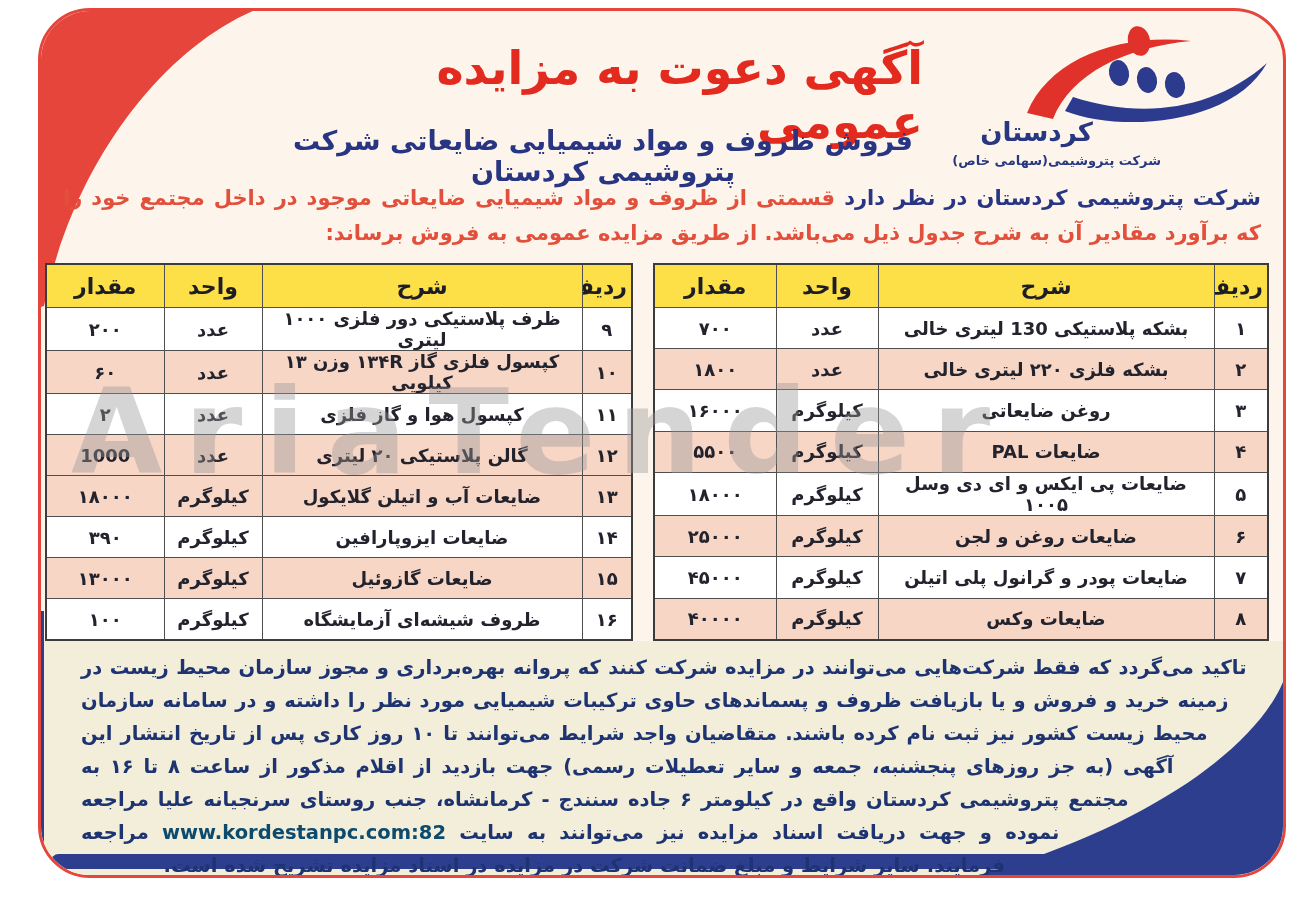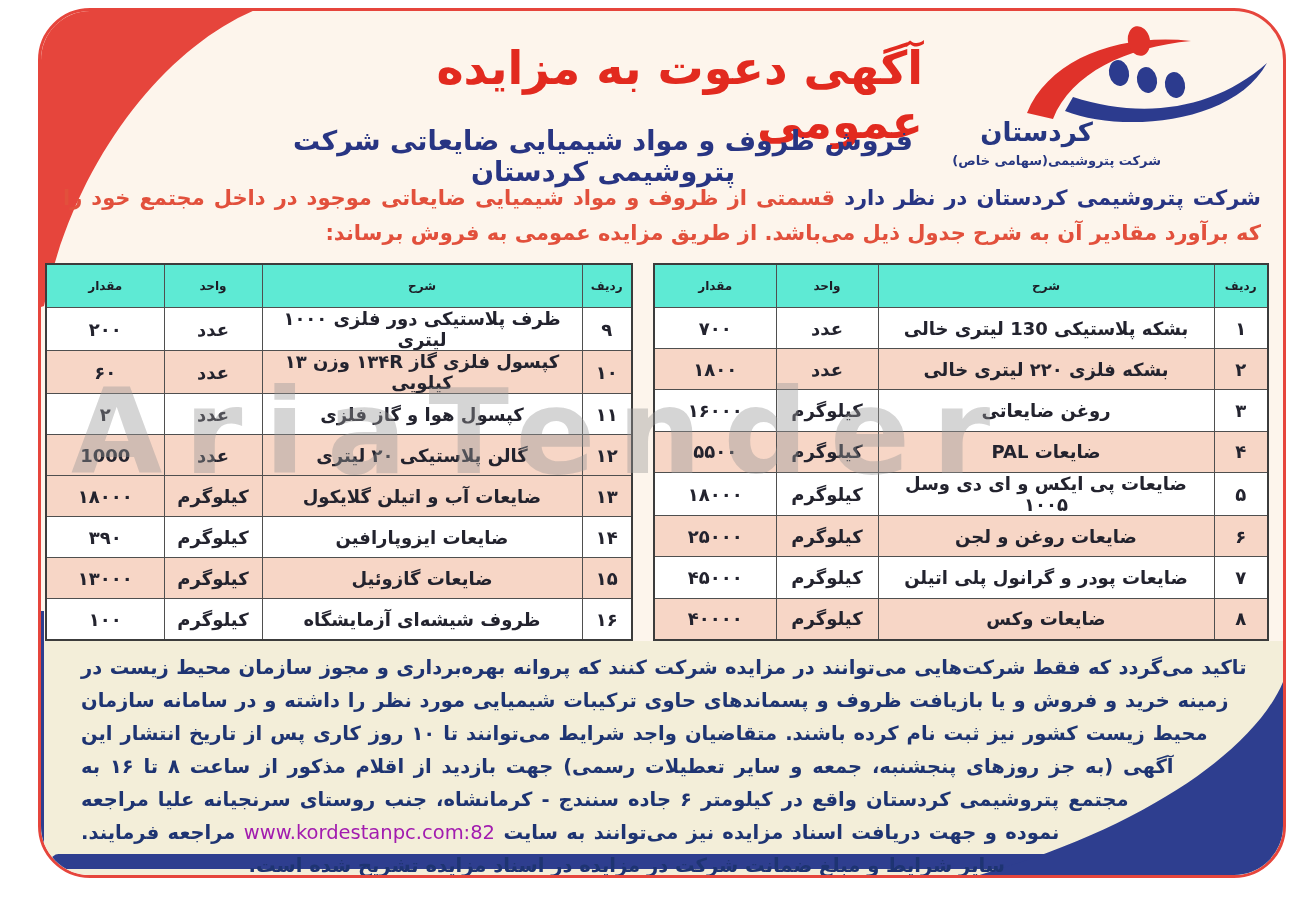--- a/index.html
+++ b/index.html
@@ -34,35 +34,35 @@
     font-size:21px;font-weight:bold;line-height:35px;text-align:justify;}
   .intro .lead{color:#283583;}
   .intro .rest{color:#e2503c;}
   
   .tables{position:absolute;top:252px;right:14px;left:12px;display:flex;gap:20px;z-index:3;}
   table.t{border-collapse:collapse;background:#ffffff;border:2px solid #3c3c3c;table-layout:fixed;}
   table.t-right{width:616px;}
   table.t-left{width:586px;}
   .t th,.t td{border:1.6px solid #4f4f4f;height:40px;text-align:center;vertical-align:middle;
     font-weight:bold;font-size:18px;color:#23232e;padding:0 4px;overflow:hidden;}
-  .t thead th{background:#5eead4;font-size:12px;height:42px;color:#1d1d26;}
+  .t thead th{background:#fde047;font-size:22px;height:42px;color:#1d1d26;}
   .t tr.shaded td{background:#f7d6c6;}
   
   .wm-latin{position:absolute;top:352px;left:30px;z-index:4;pointer-events:none;
     font-size:118px;font-weight:bold;letter-spacing:22px;color:rgba(150,150,150,0.40);white-space:nowrap;}
   .wm-fa{position:absolute;top:492px;right:330px;z-index:4;pointer-events:none;
     font-size:34px;font-weight:bold;letter-spacing:24px;color:rgba(222,118,102,0.38);white-space:nowrap;}
   
   .footer-bg{position:absolute;left:0;right:0;top:630px;bottom:0;background:#f3eed9;z-index:0;}
   .footer{position:absolute;top:640px;right:28px;left:40px;bottom:26px;z-index:3;
     font-size:19.5px;font-weight:bold;line-height:33px;color:#1e3472;text-align:justify;}
   .corner-float{float:right;width:250px;height:215px;
     shape-outside:polygon(100% 0,96% 18%,82% 45%,58% 72%,22% 92%,0 100%,100% 100%);}
   .footer p{margin:0;}
-  .url{color:#a21caf;font-weight:normal;unicode-bidi:embed;}
+  .url{color:#0c4a6e;font-weight:bold;unicode-bidi:embed;}
 </style>
 </head>
 <body>
 
 <div class="frame">
 
   <div class="footer-bg"></div>
 
   <svg class="corner-red" width="240" height="300" viewBox="0 0 240 300">
     <path d="M0,0 L222,0 C130,36 36,150 6,298 L0,300 Z" fill="#e6453c"></path>

